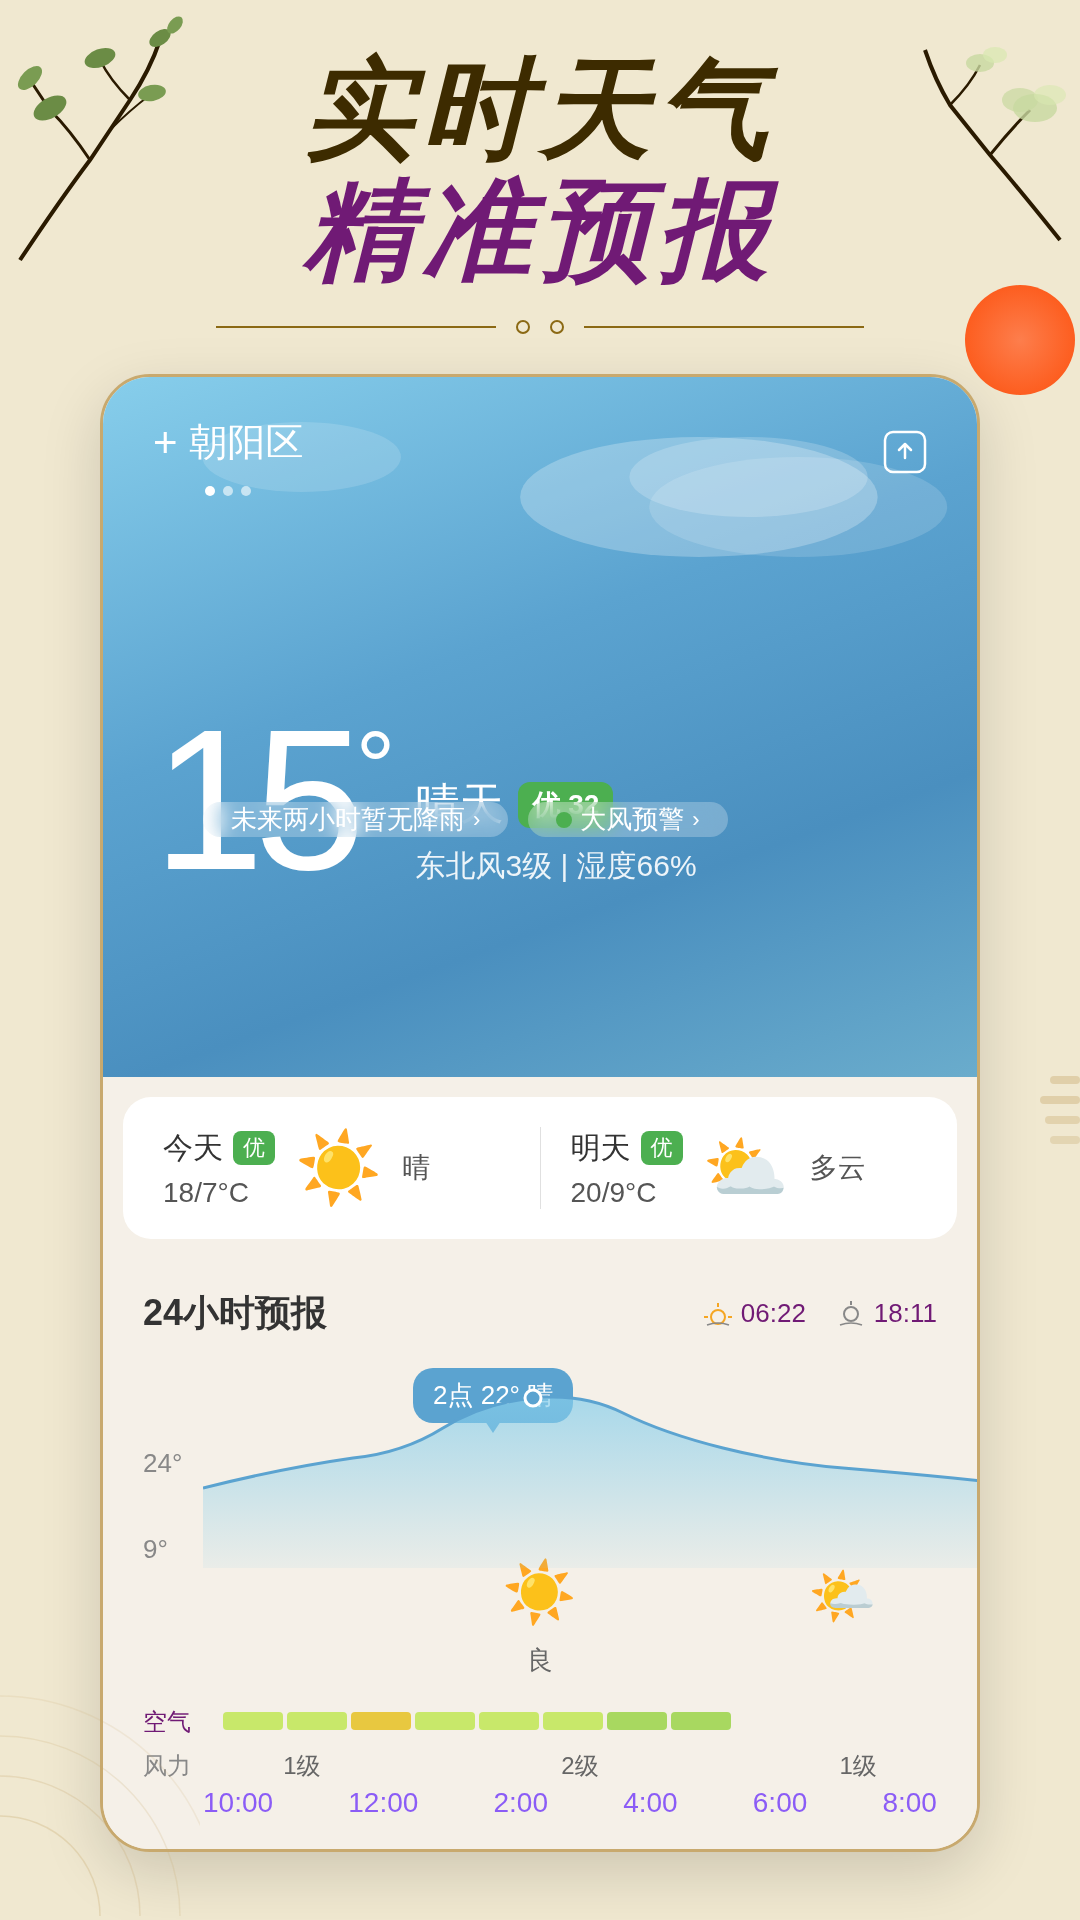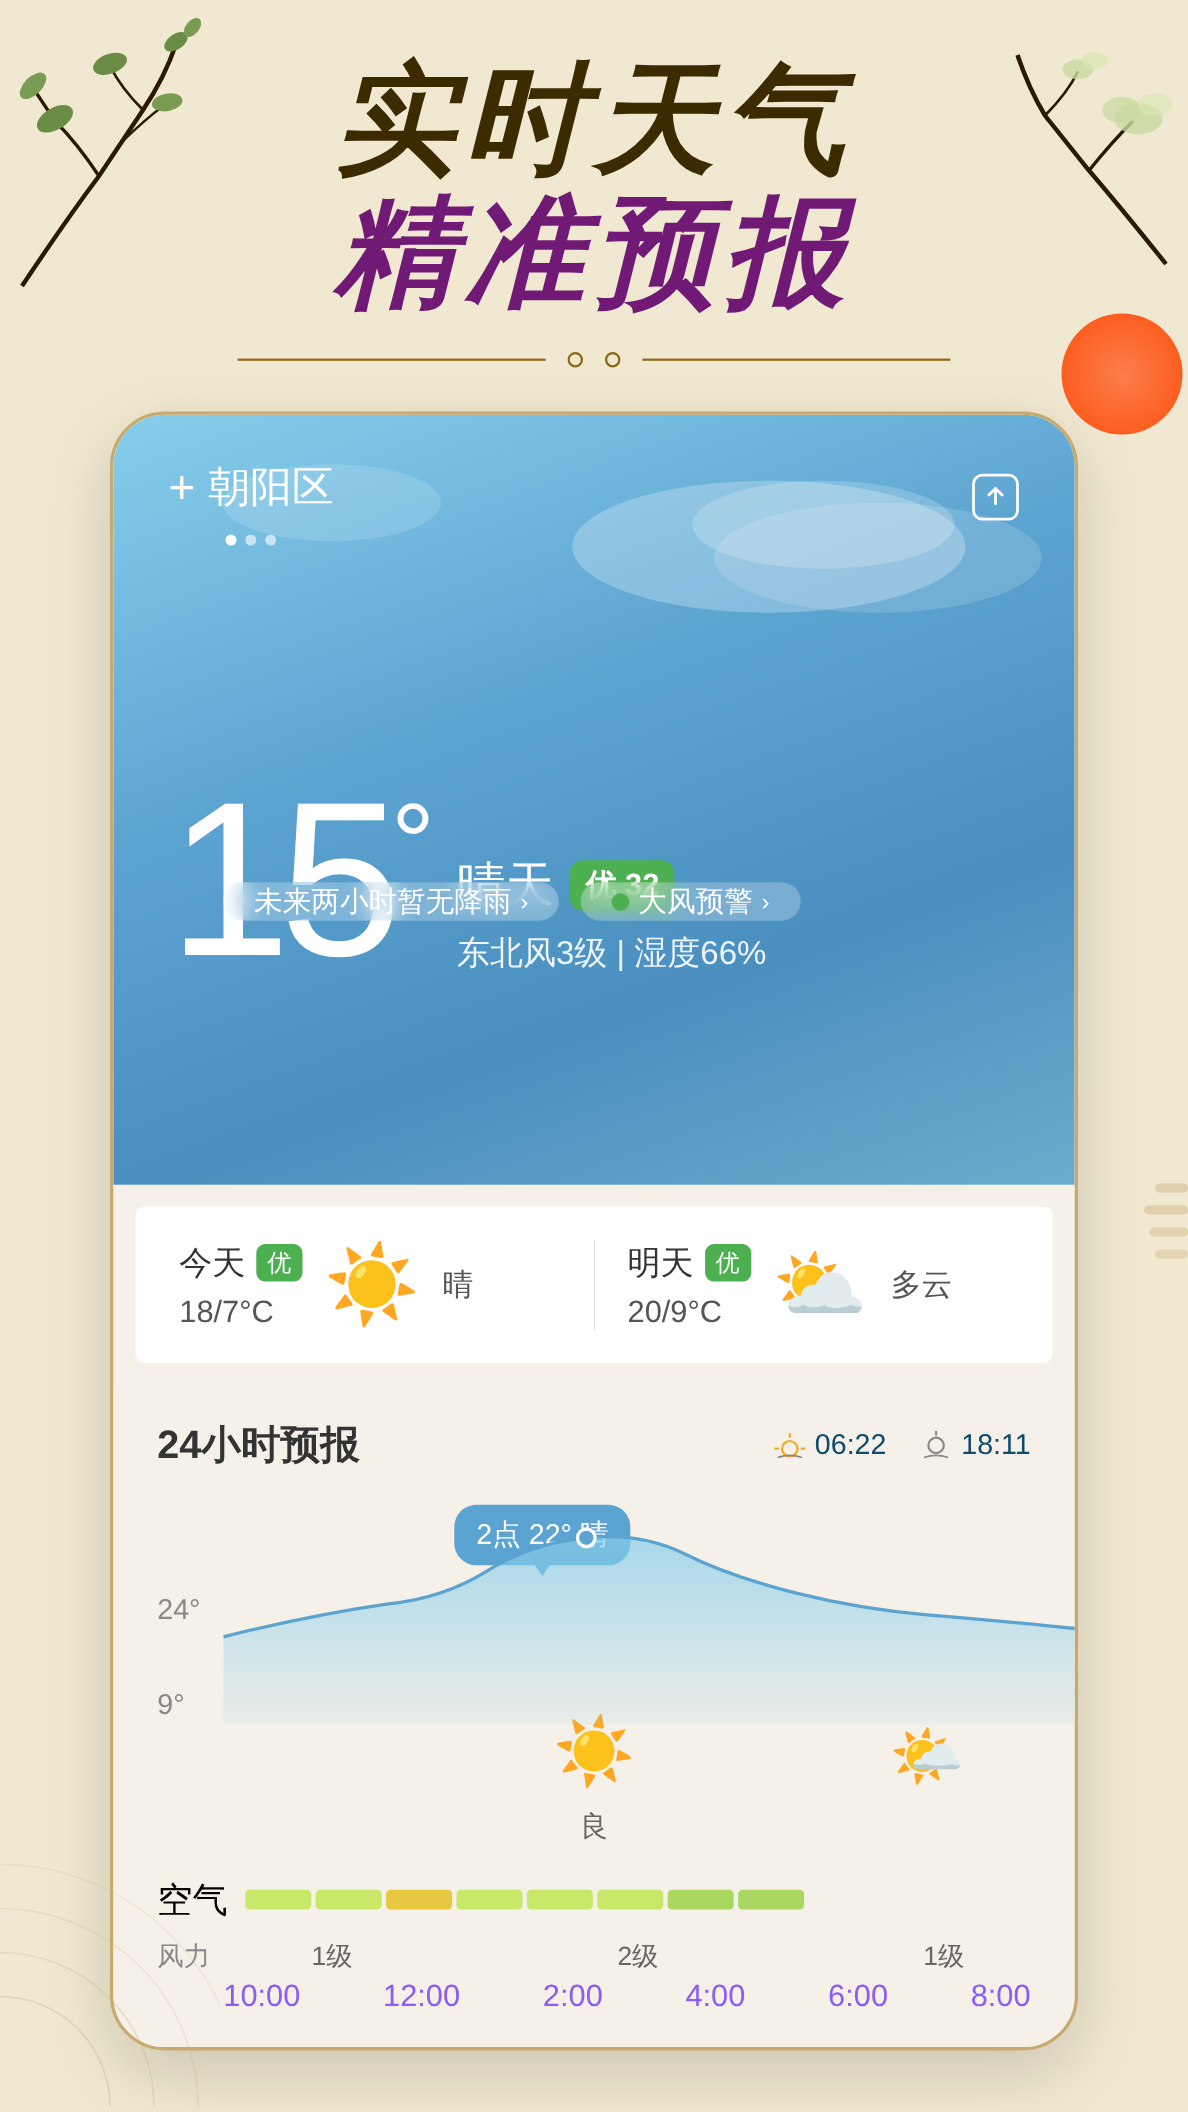--- a/index.html
+++ b/index.html
@@ -230,21 +230,21 @@
     .green-dot {
       width: 16px;
       height: 16px;
       border-radius: 50%;
       background: #4caf50;
     }
 
     
     .forecast-row {
       background: white;
-      border-radius: 8px;
+      border-radius: 28px;
       margin: 20px;
       padding: 30px 40px;
       display: flex;
       align-items: center;
     }
 
     .forecast-item {
       flex: 1;
       display: flex;
       align-items: center;
@@ -317,21 +317,21 @@
       display: flex;
       gap: 30px;
       align-items: center;
     }
 
     .sun-time {
       display: flex;
       align-items: center;
       gap: 8px;
       font-size: 26px;
-      color: #0c4a6e;
+      color: #701a75;
     }
 
     
     .chart-container {
       position: relative;
       height: 320px;
       margin-bottom: 10px;
     }
 
     .chart-tooltip {
@@ -698,21 +698,21 @@
             </defs>
 
             <path d="M0 120 Q80 100 150 90 Q200 85 240 60 Q280 35 330 30 Q380 25 420 45 Q460 65 520 80 Q580 95 640 100 Q700 105 750 110 L800 115 L800 200 L0 200 Z" fill="url(#waveGrad)"></path>
             <path d="M0 120 Q80 100 150 90 Q200 85 240 60 Q280 35 330 30 Q380 25 420 45 Q460 65 520 80 Q580 95 640 100 Q700 105 750 110 L800 115" stroke="#5ba3d0" stroke-width="3" fill="none"></path>
 
             <circle cx="330" cy="30" r="8" fill="#5ba3d0" stroke="white" stroke-width="3"></circle>
           </svg>
         </div>
 
         <div class="grid-row">
-          <span class="grid-label" style="font-size:32px;color:#000000;width:80px;">空气</span>
+          <span class="grid-label" style="font-size:24px;color:#701a75;width:80px;">空气</span>
           <div class="grid-bar-container">
             <div class="bar-segment" style="width:60px;height:18px;background:#c8e86a;border-radius:4px;"></div>
             <div class="bar-segment" style="width:60px;height:18px;background:#c8e86a;border-radius:4px;"></div>
             <div class="bar-segment" style="width:60px;height:18px;background:#e8c840;border-radius:4px;"></div>
             <div class="bar-segment" style="width:60px;height:18px;background:#c8e86a;border-radius:4px;"></div>
             <div class="bar-segment" style="width:60px;height:18px;background:#c8e86a;border-radius:4px;"></div>
             <div class="bar-segment" style="width:60px;height:18px;background:#c8e86a;border-radius:4px;"></div>
             <div class="bar-segment" style="width:60px;height:18px;background:#a8d860;border-radius:4px;"></div>
             <div class="bar-segment" style="width:60px;height:18px;background:#a8d860;border-radius:4px;"></div>
           </div>

